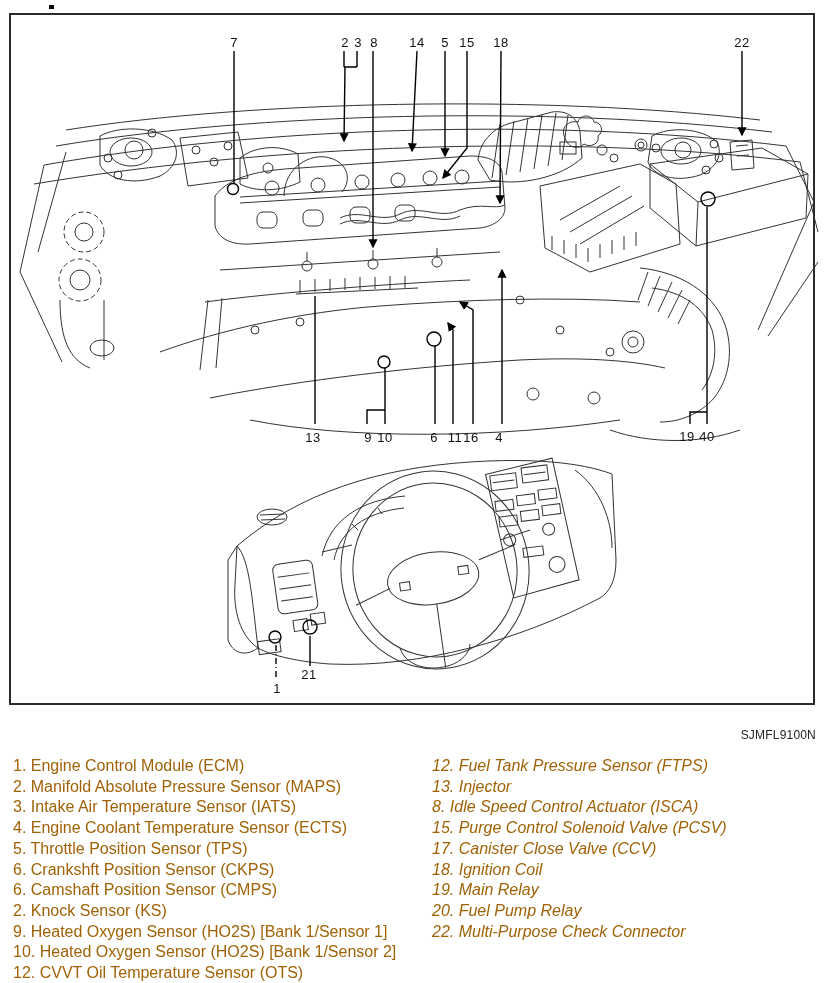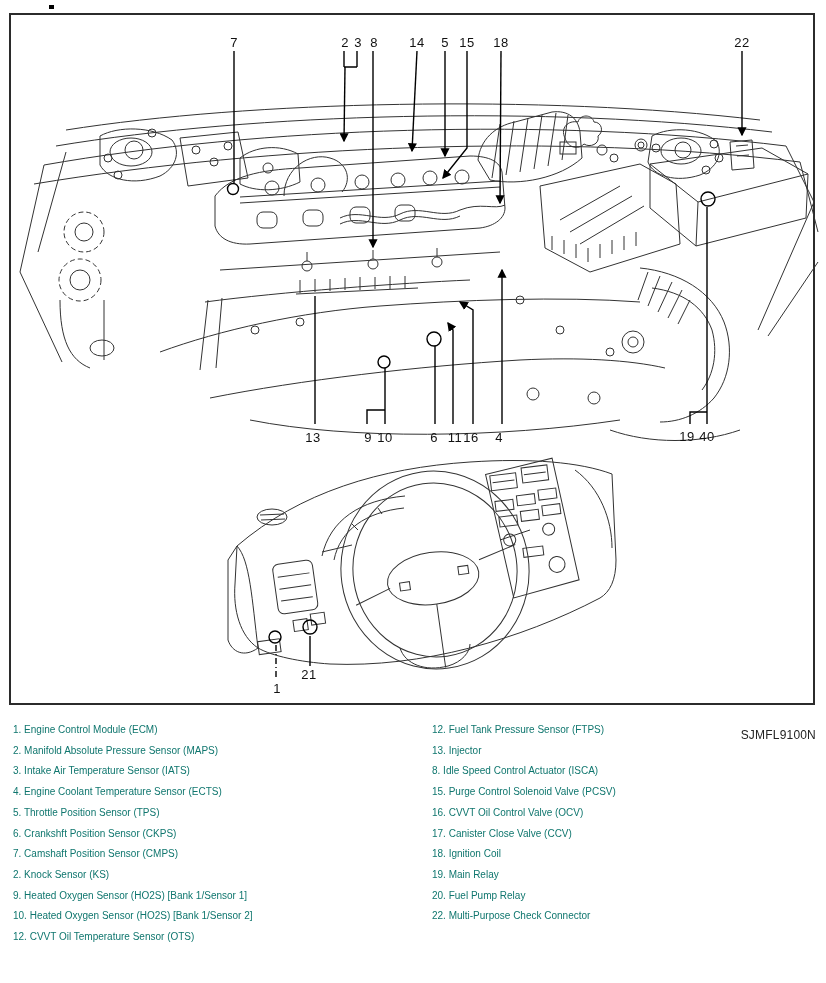--- a/index.html
+++ b/index.html
@@ -5,23 +5,23 @@
   html,body{margin:0;padding:0;background:#fff;}
   #page{position:relative;width:826px;height:983px;background:#fff;overflow:hidden;
         font-family:"Liberation Sans","DejaVu Sans",sans-serif;color:#111;}
   #fig-frame{position:absolute;left:9px;top:13px;width:806px;height:692px;
              border:2px solid #2b2b2b;box-sizing:border-box;background:#fff;}
   #stray-dot{position:absolute;left:49px;top:5px;width:5px;height:4px;background:#000;}
   svg{position:absolute;left:0;top:0;}
   .co{position:absolute;transform:translateX(-50%);font-size:13px;line-height:14px;
       color:#111;white-space:nowrap;letter-spacing:0.5px;}
   #fig-code{position:absolute;right:10px;top:728px;font-size:12px;color:#222;letter-spacing:0.2px;}
-  .legend-col{position:absolute;top:720px;font-size:10px;line-height:20.7px;color:#0f766e;}
+  .legend-col{position:absolute;top:756px;font-size:16px;line-height:20.7px;color:#a16207;}
   #legend-left{left:13px;}
-  #legend-right{left:432px;}
+  #legend-right{left:432px;font-style:italic;}
   .legend-line{white-space:nowrap;}
 </style>
 </head>
 <body>
 
 <div id="page">
 
   <div id="stray-dot"></div>
 
   <div id="fig-frame"></div>
@@ -280,33 +280,32 @@
 
   <span id="fig-code">SJMFL9100N</span>
 
   <div id="legend-left" class="legend-col">
     <div class="legend-line">1. Engine Control Module (ECM)</div>
     <div class="legend-line">2. Manifold Absolute Pressure Sensor (MAPS)</div>
     <div class="legend-line">3. Intake Air Temperature Sensor (IATS)</div>
     <div class="legend-line">4. Engine Coolant Temperature Sensor (ECTS)</div>
     <div class="legend-line">5. Throttle Position Sensor (TPS)</div>
     <div class="legend-line">6. Crankshft Position Sensor (CKPS)</div>
-    <div class="legend-line">7. Camshaft Position Sensor (CMPS)</div>
+    <div class="legend-line">6. Camshaft Position Sensor (CMPS)</div>
     <div class="legend-line">2. Knock Sensor (KS)</div>
     <div class="legend-line">9. Heated Oxygen Sensor (HO2S) [Bank 1/Sensor 1]</div>
     <div class="legend-line">10. Heated Oxygen Sensor (HO2S) [Bank 1/Sensor 2]</div>
     <div class="legend-line">12. CVVT Oil Temperature Sensor (OTS)</div>
   </div>
 
   <div id="legend-right" class="legend-col">
     <div class="legend-line">12. Fuel Tank Pressure Sensor (FTPS)</div>
     <div class="legend-line">13. Injector</div>
     <div class="legend-line">8. Idle Speed Control Actuator (ISCA)</div>
     <div class="legend-line">15. Purge Control Solenoid Valve (PCSV)</div>
-    <div class="legend-line">16. CVVT Oil Control Valve (OCV)</div>
     <div class="legend-line">17. Canister Close Valve (CCV)</div>
     <div class="legend-line">18. Ignition Coil</div>
     <div class="legend-line">19. Main Relay</div>
     <div class="legend-line">20. Fuel Pump Relay</div>
     <div class="legend-line">22. Multi-Purpose Check Connector</div>
   </div>
 
 </div>
 
 </body></html>

